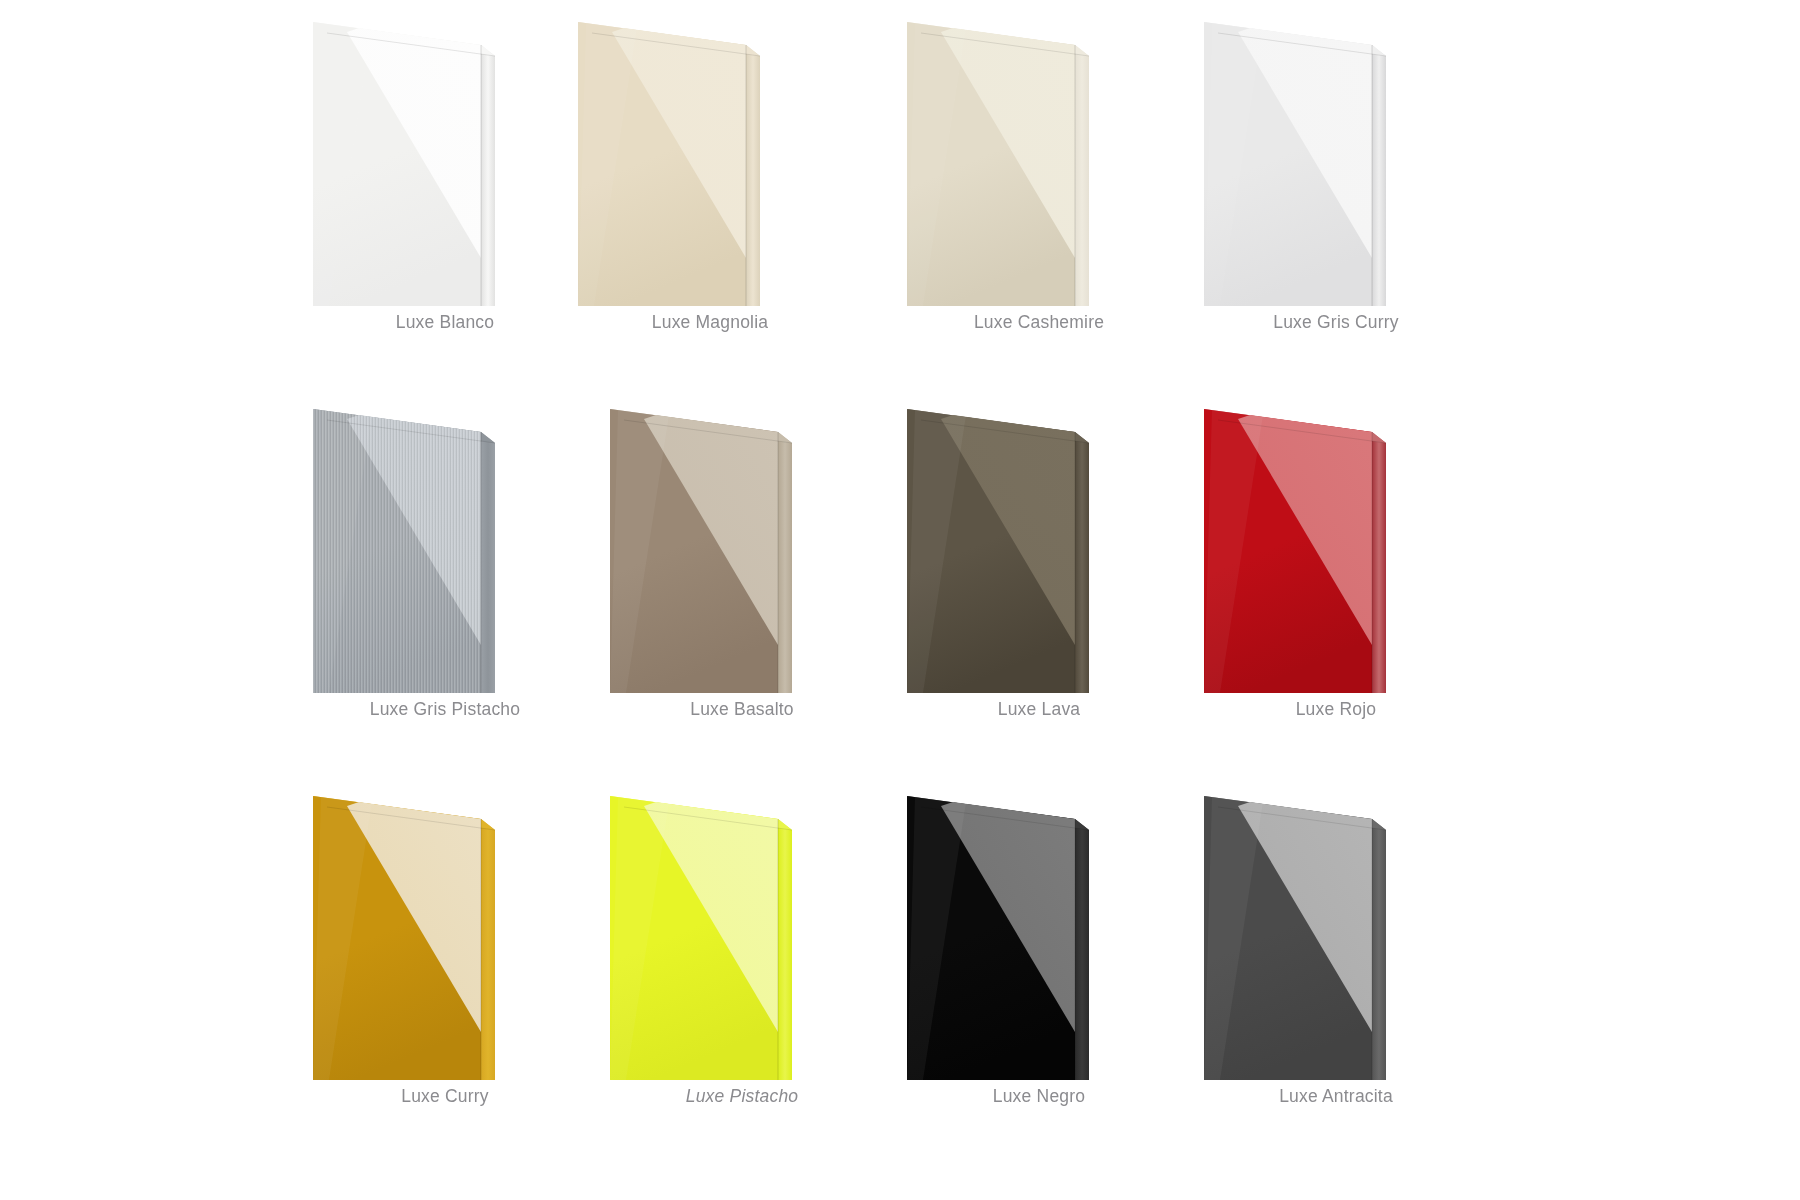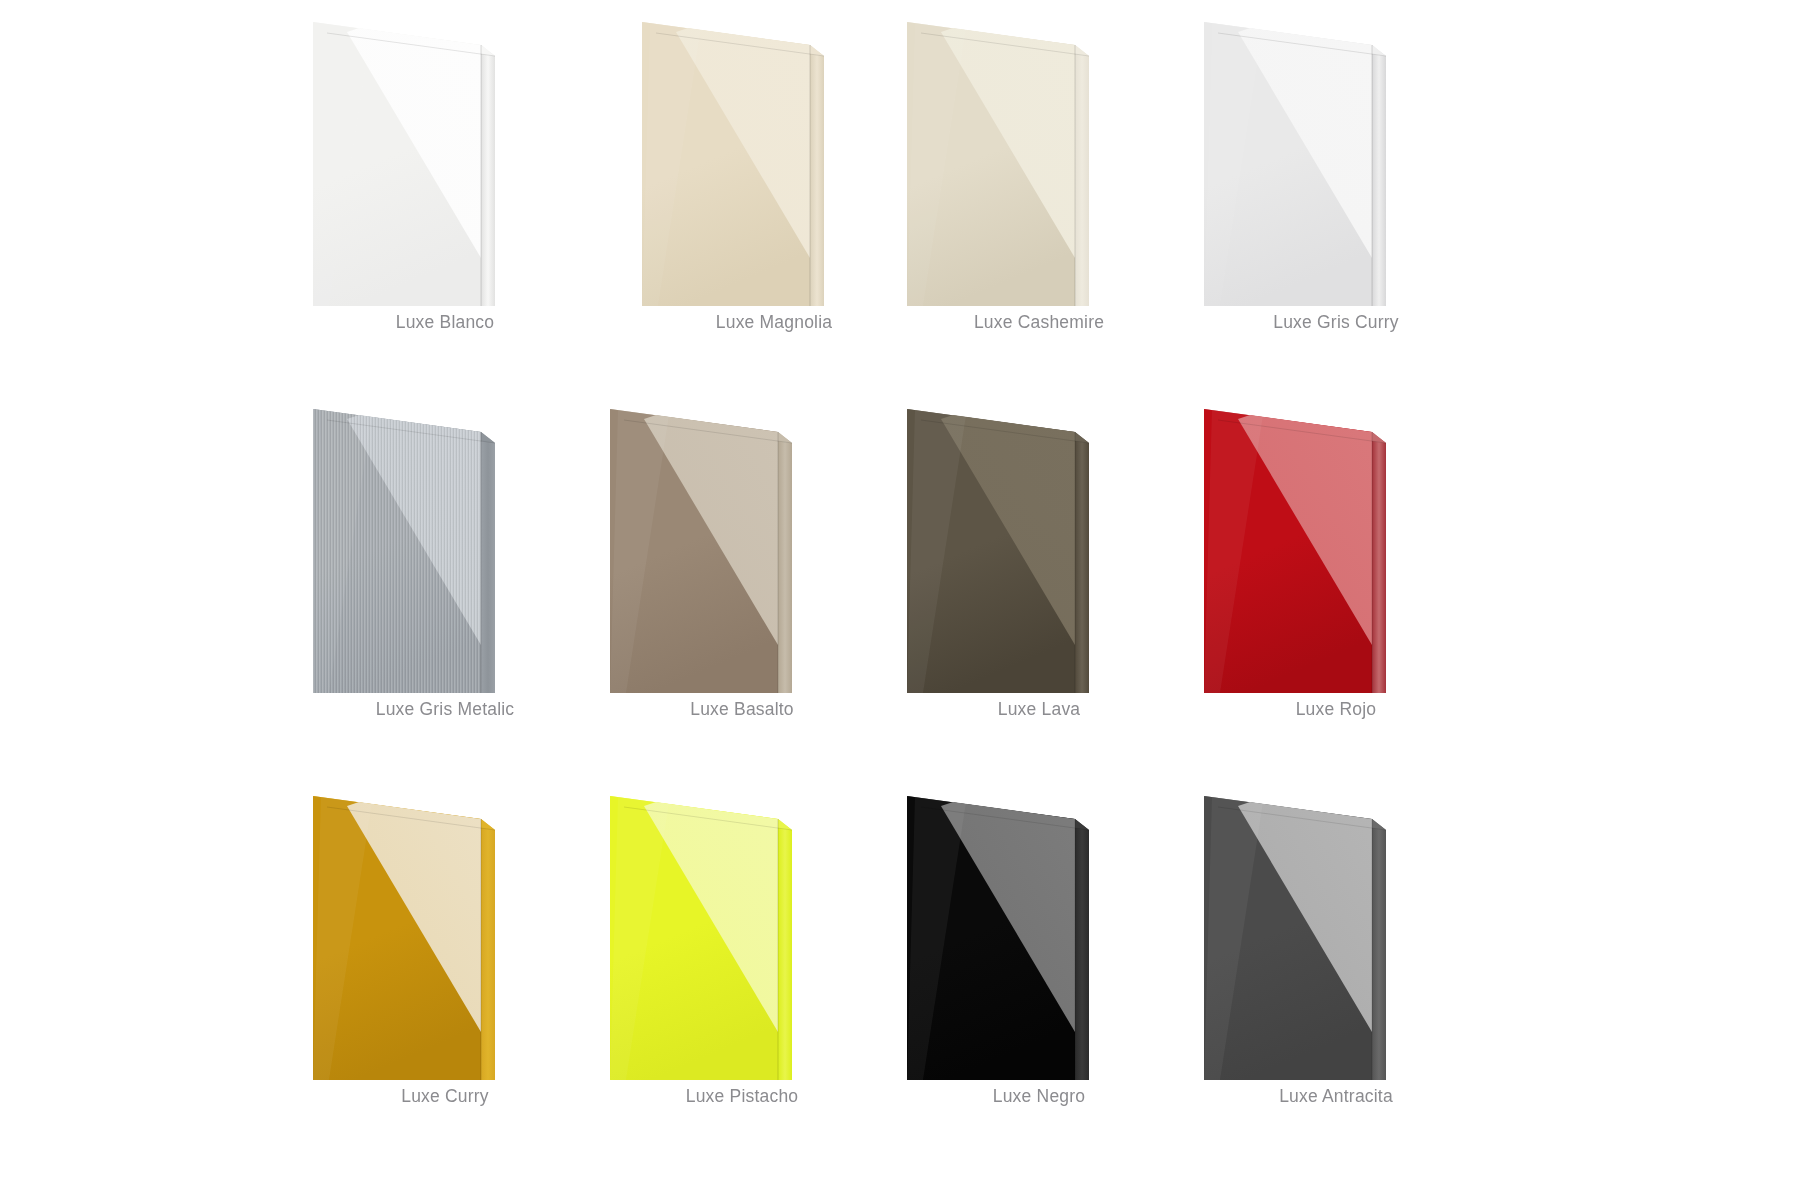--- a/index.html
+++ b/index.html
@@ -77,21 +77,21 @@
             <polygon points="18,10 186,33 186,294 18,294" fill="url(#faceGrad0)"></polygon>
             <polygon points="64,16 186,33 186,246 52,20" fill="url(#glossGrad0)"></polygon>
             <polygon points="26,10 78,10 34,294 18,294" fill="#ffffff" fill-opacity="0.05"></polygon>
             <line x1="186" y1="33" x2="186" y2="294" stroke="#000000" stroke-opacity="0.14" stroke-width="1"></line>
             <line x1="32" y1="21" x2="200" y2="44" stroke="#000000" stroke-opacity="0.10" stroke-width="1"></line>
           </g>
         </svg>
       </div>
       <div class="swatch-caption">Luxe Blanco</div>
     </div>
-    <div class="swatch-cell" style="left: 624px; top: 12px;">
+    <div class="swatch-cell" style="left: 560px; top: 12px;">
       <div class="panel-figure">
         <svg class="panel-svg" viewBox="0 0 300 294" preserveAspectRatio="none">
           <defs>
             <linearGradient id="faceGrad1" x1="0" y1="0" x2="0.25" y2="1">
               <stop offset="0" stop-color="#e7dcc4"></stop>
               <stop offset="0.55" stop-color="#e7dcc4"></stop>
               <stop offset="1" stop-color="#ddd1b6"></stop>
             </linearGradient>
             <linearGradient id="glossGrad1" x1="1" y1="0" x2="0" y2="1">
               <stop offset="0" stop-color="#f0e9d8" stop-opacity="1"></stop>
@@ -213,21 +213,21 @@
             <polygon points="18,10 186,33 200,44 32,21" fill="#8e949a"></polygon>
             <polygon points="18,10 186,33 186,294 18,294" fill="url(#faceGrad4)"></polygon>
             <polygon points="64,16 186,33 186,246 52,20" fill="url(#glossGrad4)"></polygon>
             <polygon points="26,10 78,10 34,294 18,294" fill="#ffffff" fill-opacity="0.05"></polygon>
             <polygon points="18,10 186,33 186,294 18,294" fill="url(#brush4)"></polygon>
             <line x1="186" y1="33" x2="186" y2="294" stroke="#000000" stroke-opacity="0.14" stroke-width="1"></line>
             <line x1="32" y1="21" x2="200" y2="44" stroke="#000000" stroke-opacity="0.10" stroke-width="1"></line>
           </g>
         </svg>
       </div>
-      <div class="swatch-caption">Luxe Gris Metalic</div>
+      <div class="swatch-caption">Luxe Gris Pistacho</div>
     </div>
     <div class="swatch-cell" style="left: 592px; top: 399px;">
       <div class="panel-figure">
         <svg class="panel-svg" viewBox="0 0 300 294" preserveAspectRatio="none">
           <defs>
             <linearGradient id="faceGrad5" x1="0" y1="0" x2="0.25" y2="1">
               <stop offset="0" stop-color="#9a8875"></stop>
               <stop offset="0.55" stop-color="#9a8875"></stop>
               <stop offset="1" stop-color="#8d7b69"></stop>
             </linearGradient>
@@ -347,21 +347,21 @@
             <polygon points="18,10 186,33 186,294 18,294" fill="url(#faceGrad8)"></polygon>
             <polygon points="64,16 186,33 186,246 52,20" fill="url(#glossGrad8)"></polygon>
             <polygon points="26,10 78,10 34,294 18,294" fill="#ffffff" fill-opacity="0.05"></polygon>
             <line x1="186" y1="33" x2="186" y2="294" stroke="#000000" stroke-opacity="0.14" stroke-width="1"></line>
             <line x1="32" y1="21" x2="200" y2="44" stroke="#000000" stroke-opacity="0.10" stroke-width="1"></line>
           </g>
         </svg>
       </div>
       <div class="swatch-caption">Luxe Curry</div>
     </div>
-    <div class="swatch-cell" style="left: 592px; top: 786px;">
+    <div class="swatch-cell" style="left: 592px; top: 786px; font-style: italic;">
       <div class="panel-figure">
         <svg class="panel-svg" viewBox="0 0 300 294" preserveAspectRatio="none">
           <defs>
             <linearGradient id="faceGrad9" x1="0" y1="0" x2="0.25" y2="1">
               <stop offset="0" stop-color="#e7f527"></stop>
               <stop offset="0.55" stop-color="#e7f527"></stop>
               <stop offset="1" stop-color="#dcea22"></stop>
             </linearGradient>
             <linearGradient id="glossGrad9" x1="1" y1="0" x2="0" y2="1">
               <stop offset="0" stop-color="#f2f9a6" stop-opacity="1"></stop>

